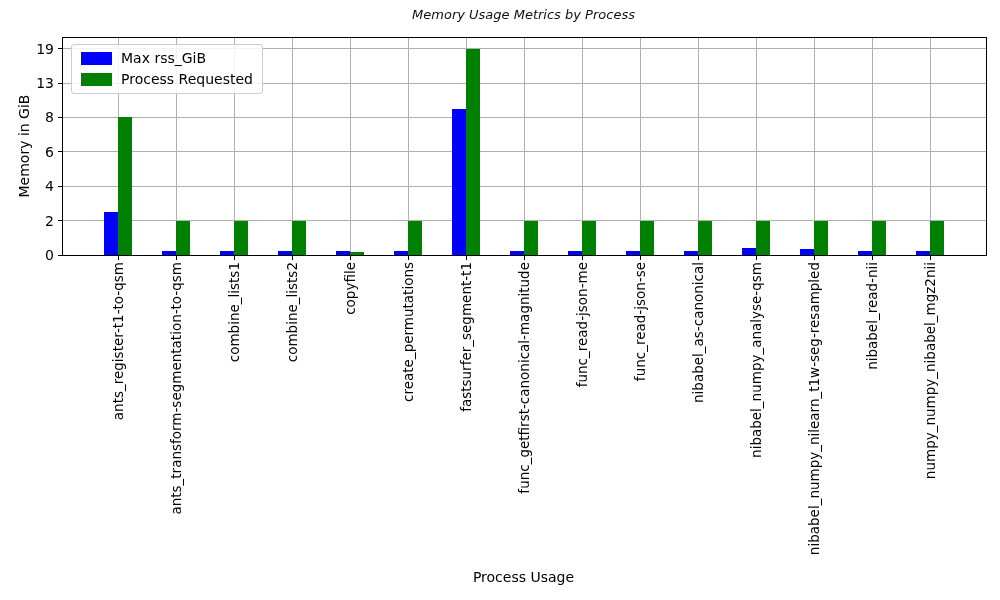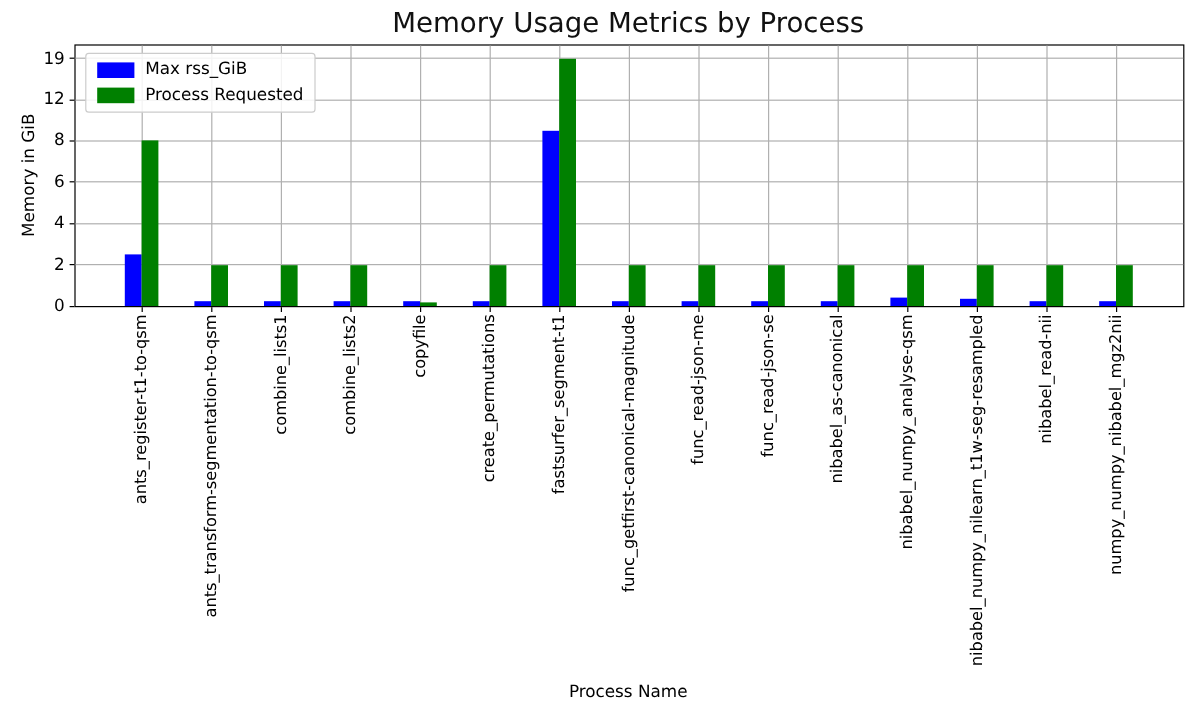--- a/index.html
+++ b/index.html
@@ -1,20 +1,20 @@
 <!DOCTYPE html>
 <html><head>
 <meta charset="utf-8">
 <style>
   html,body { margin:0; padding:0; background:#ffffff; }
   body { font-family:"DejaVu Sans", sans-serif; color:#000; }
   .fig { position:relative; width:1000px; height:600px; background:#ffffff; overflow:hidden; }
   .chart-title {
     position:absolute; left:62px; top:7px; width:923px;
-    text-align:center; font-size:23px; color:#111;
+    text-align:center; font-size:13px; color:#111;font-style:italic;
   }
   .plot {
     position:absolute; left:62px; top:37px; width:923px; height:217px;
     border:1px solid #000; background:#fff; box-sizing:content-box;
   }
   .gridline-h { position:absolute; left:0; width:100%; height:1px; background:#b0b0b0; }
   .gridline-v { position:absolute; top:0; height:100%; width:1px; background:#b0b0b0; }
   .bar { position:absolute; }
   .legend {
     position:absolute; left:8px; top:6px; z-index:5;
@@ -115,21 +115,21 @@
       <div class="ytick-label" style="left: 10px; top: 248px;">0</div>
       <div class="tick" style="left: 58px; top: 220.11px; width: 4px; height: 1px;"></div>
       <div class="ytick-label" style="left: 10px; top: 213.61px;">2</div>
       <div class="tick" style="left: 58px; top: 185.72px; width: 4px; height: 1px;"></div>
       <div class="ytick-label" style="left: 10px; top: 179.22px;">4</div>
       <div class="tick" style="left: 58px; top: 151.33px; width: 4px; height: 1px;"></div>
       <div class="ytick-label" style="left: 10px; top: 144.83px;">6</div>
       <div class="tick" style="left: 58px; top: 116.941px; width: 4px; height: 1px;"></div>
       <div class="ytick-label" style="left: 10px; top: 110.441px;">8</div>
       <div class="tick" style="left: 58px; top: 82.5507px; width: 4px; height: 1px;"></div>
-      <div class="ytick-label" style="left: 10px; top: 76.0507px;">12</div>
+      <div class="ytick-label" style="left: 10px; top: 76.0507px;">13</div>
       <div class="tick" style="left: 58px; top: 48.1609px; width: 4px; height: 1px;"></div>
       <div class="ytick-label" style="left: 10px; top: 41.6609px;">19</div>
     </div>
   <div id="xticks">
       <div class="tick" style="left: 117.5px; top: 256px; width: 1px; height: 4px;"></div>
       <div class="xtick-label" style="left: 110.5px; top: 262px;">ants_register-t1-to-qsm</div>
       <div class="tick" style="left: 175.5px; top: 256px; width: 1px; height: 4px;"></div>
       <div class="xtick-label" style="left: 168.5px; top: 262px;">ants_transform-segmentation-to-qsm</div>
       <div class="tick" style="left: 233.5px; top: 256px; width: 1px; height: 4px;"></div>
       <div class="xtick-label" style="left: 226.5px; top: 262px;">combine_lists1</div>
@@ -153,14 +153,14 @@
       <div class="xtick-label" style="left: 748.5px; top: 262px;">nibabel_numpy_analyse-qsm</div>
       <div class="tick" style="left: 813.5px; top: 256px; width: 1px; height: 4px;"></div>
       <div class="xtick-label" style="left: 806.5px; top: 262px;">nibabel_numpy_nilearn_t1w-seg-resampled</div>
       <div class="tick" style="left: 871.5px; top: 256px; width: 1px; height: 4px;"></div>
       <div class="xtick-label" style="left: 864.5px; top: 262px;">nibabel_read-nii</div>
       <div class="tick" style="left: 929.5px; top: 256px; width: 1px; height: 4px;"></div>
       <div class="xtick-label" style="left: 922.5px; top: 262px;">numpy_numpy_nibabel_mgz2nii</div>
     </div>
 
   <div class="ylabel">Memory in GiB</div>
-  <div class="xlabel">Process Name</div>
+  <div class="xlabel">Process Usage</div>
 </div>
 
 </body></html>

